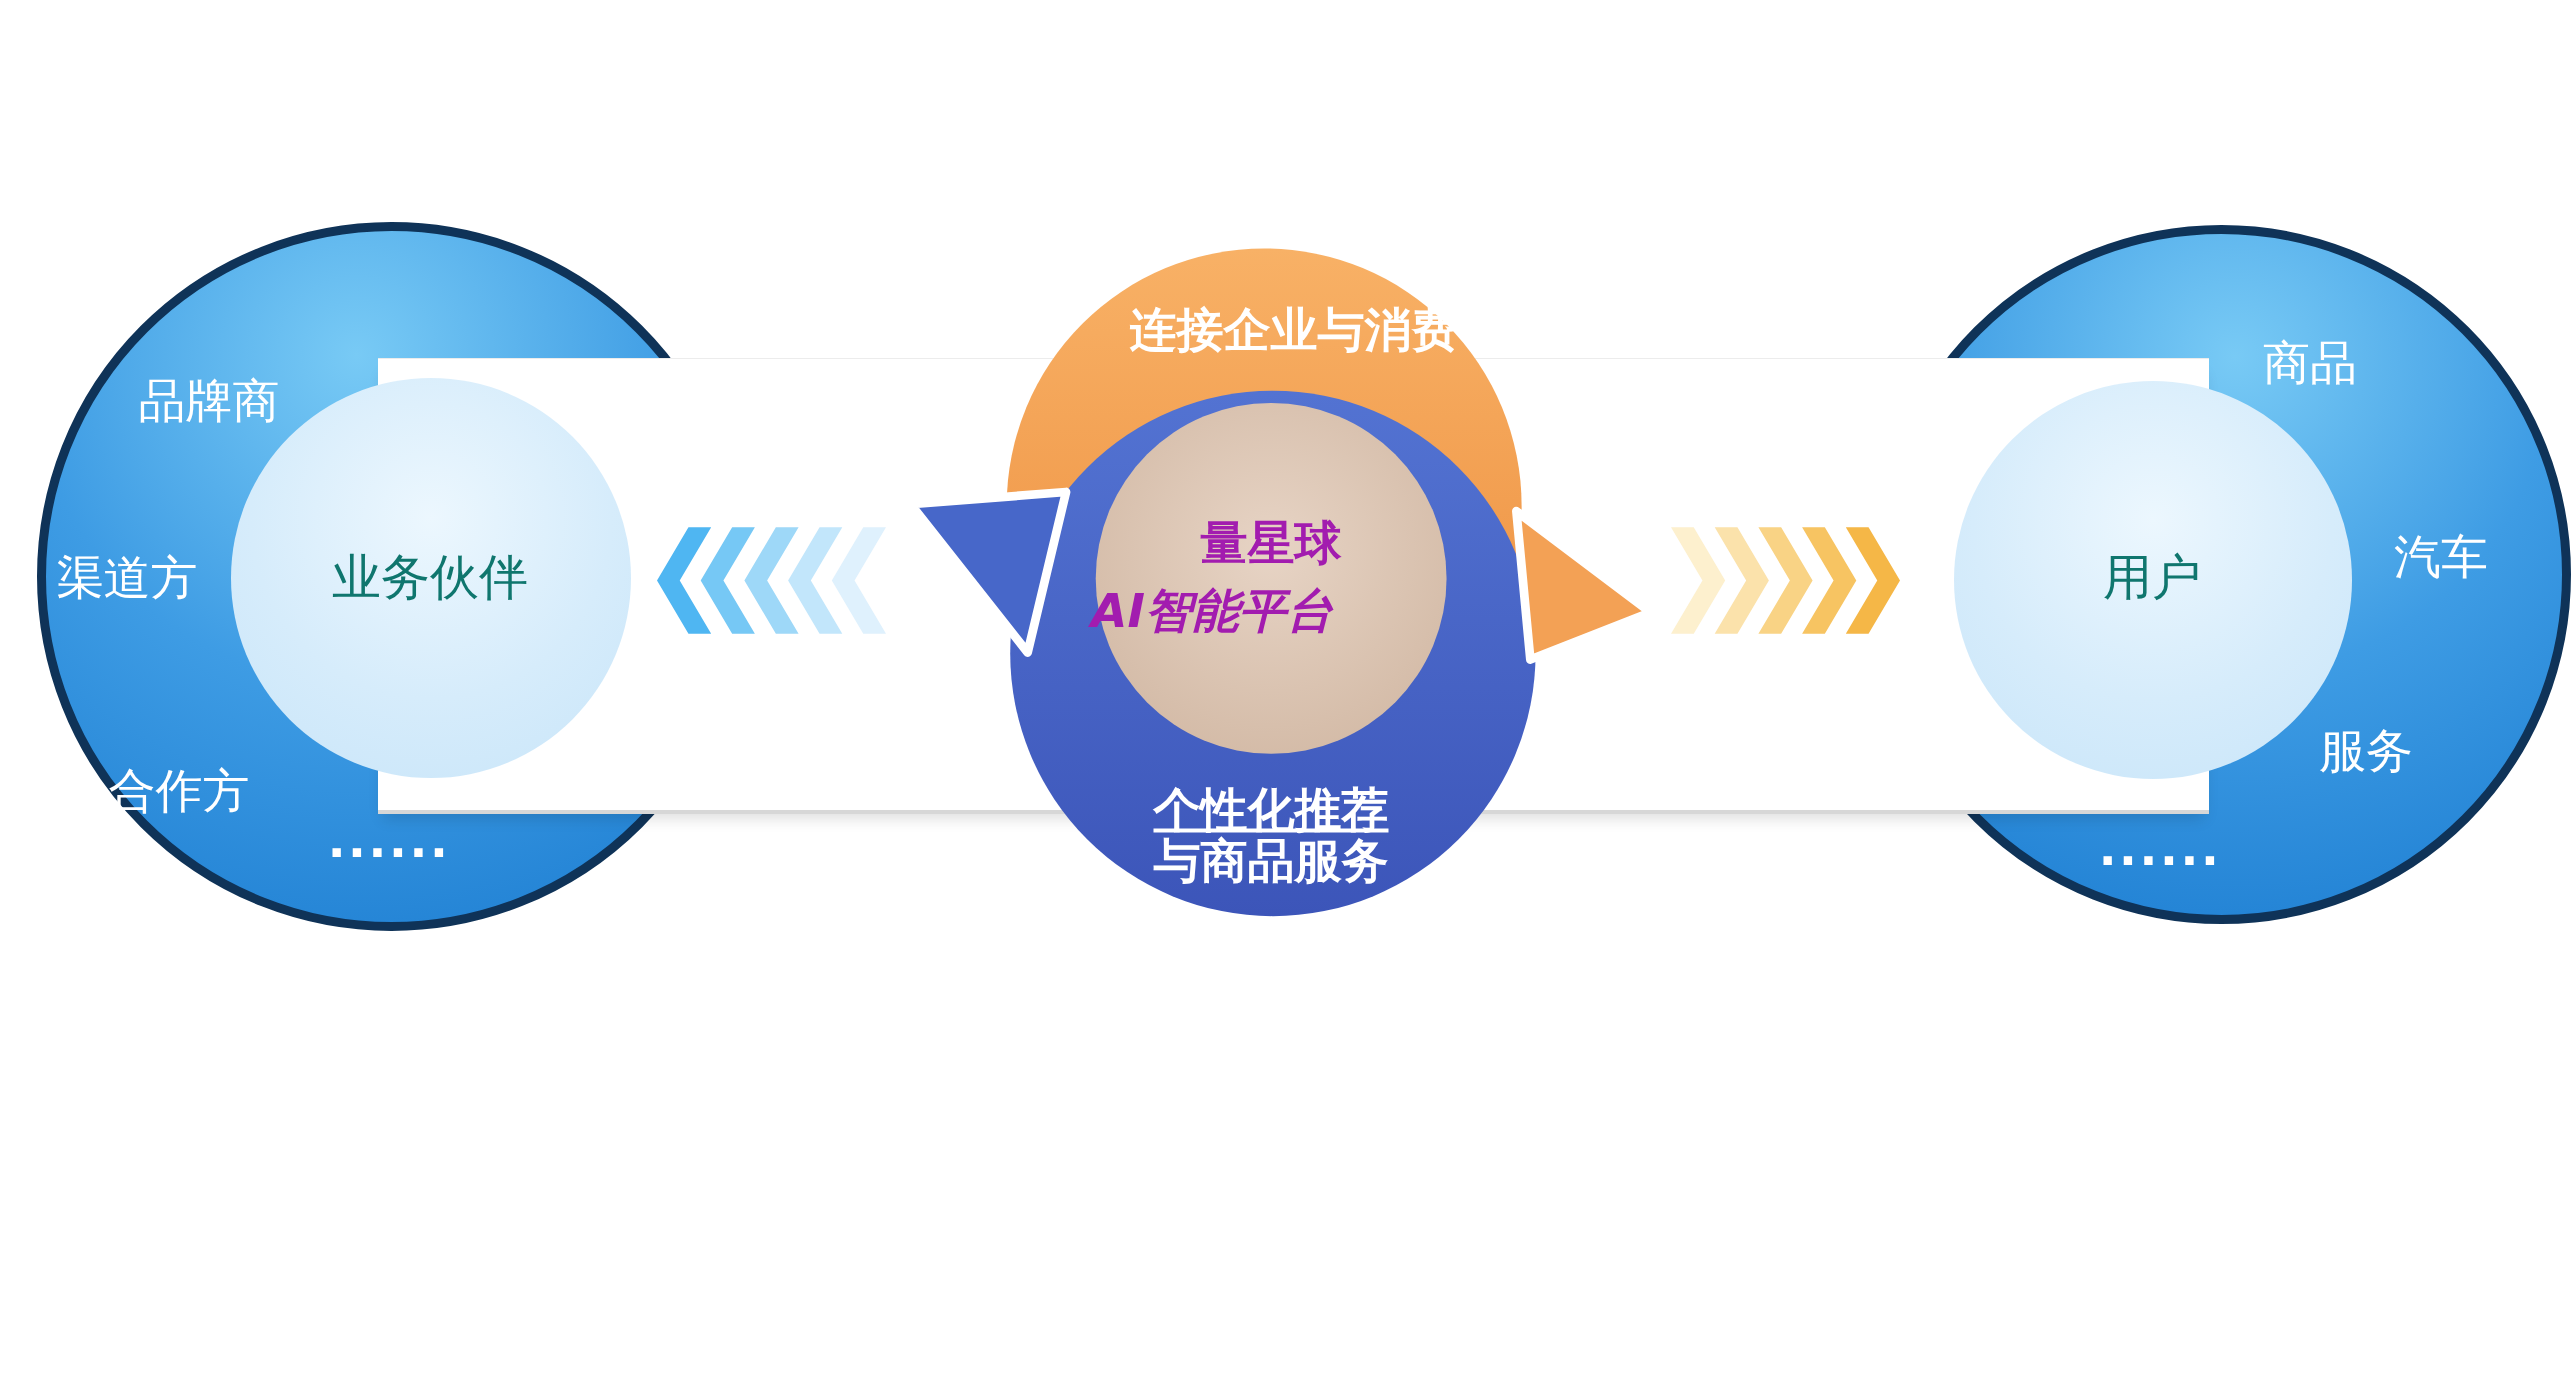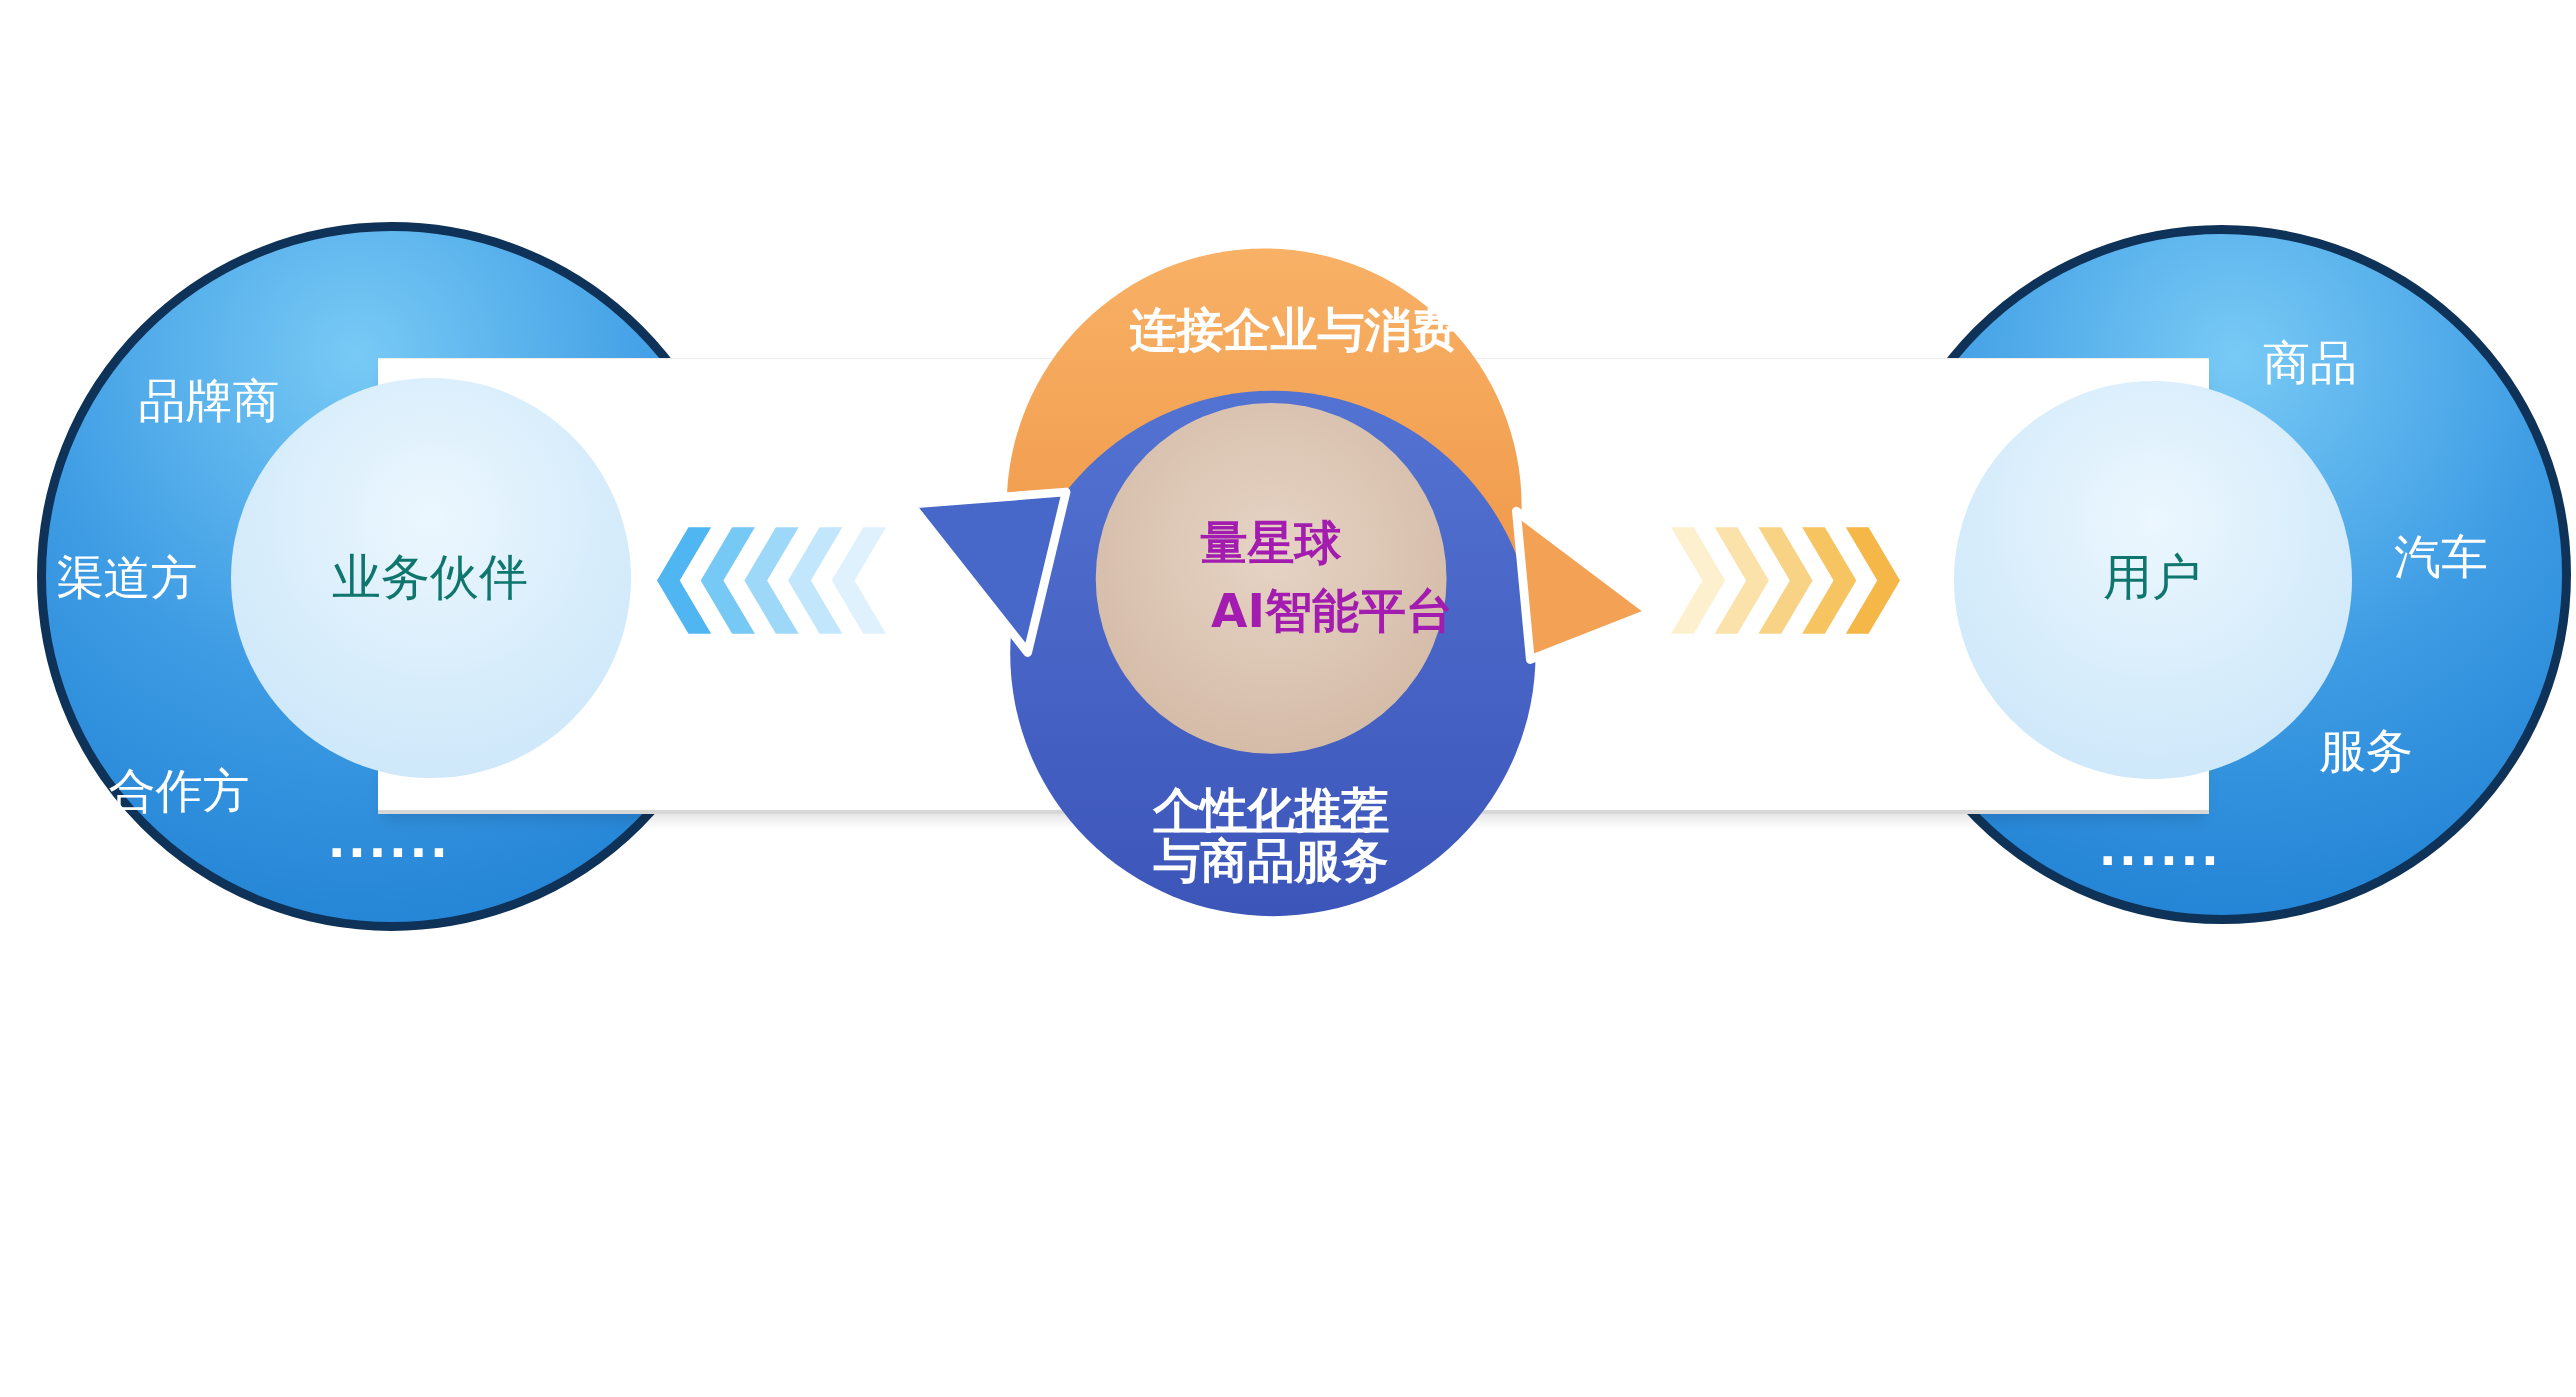--- a/index.html
+++ b/index.html
@@ -108,18 +108,18 @@
   <div class="lbl inner" style="left:430px;top:578px;">业务伙伴</div>
 
   <div class="lbl side" style="left:2310px;top:363px;">商品</div>
   <div class="lbl side" style="left:2441px;top:557px;text-align:right;">汽车</div>
   <div class="lbl side" style="left:2366px;top:751px;">服务</div>
   <div class="lbl dots" style="left:2160px;top:848px;">......</div>
   <div class="lbl inner" style="left:2152px;top:578px;">用户</div>
 
   <div class="lbl caption" style="left:1294px;top:314px;margin-top:16px;">连接企业与消费</div>
   <div class="lbl core" style="left:1271px;top:543px;">量星球</div>
-  <div class="lbl core" style="left:1332px;top:611px;">AI智能平台</div>
+  <div class="lbl core" style="left:1212px;top:611px;font-style:italic;">AI智能平台</div>
   <div class="lbl caption" style="left:1271px;top:810px;text-decoration:underline;">个性化推荐</div>
   <div class="lbl caption" style="left:1271px;top:861px;">与商品服务</div>
 
 </div>
 
 
 </body></html>

